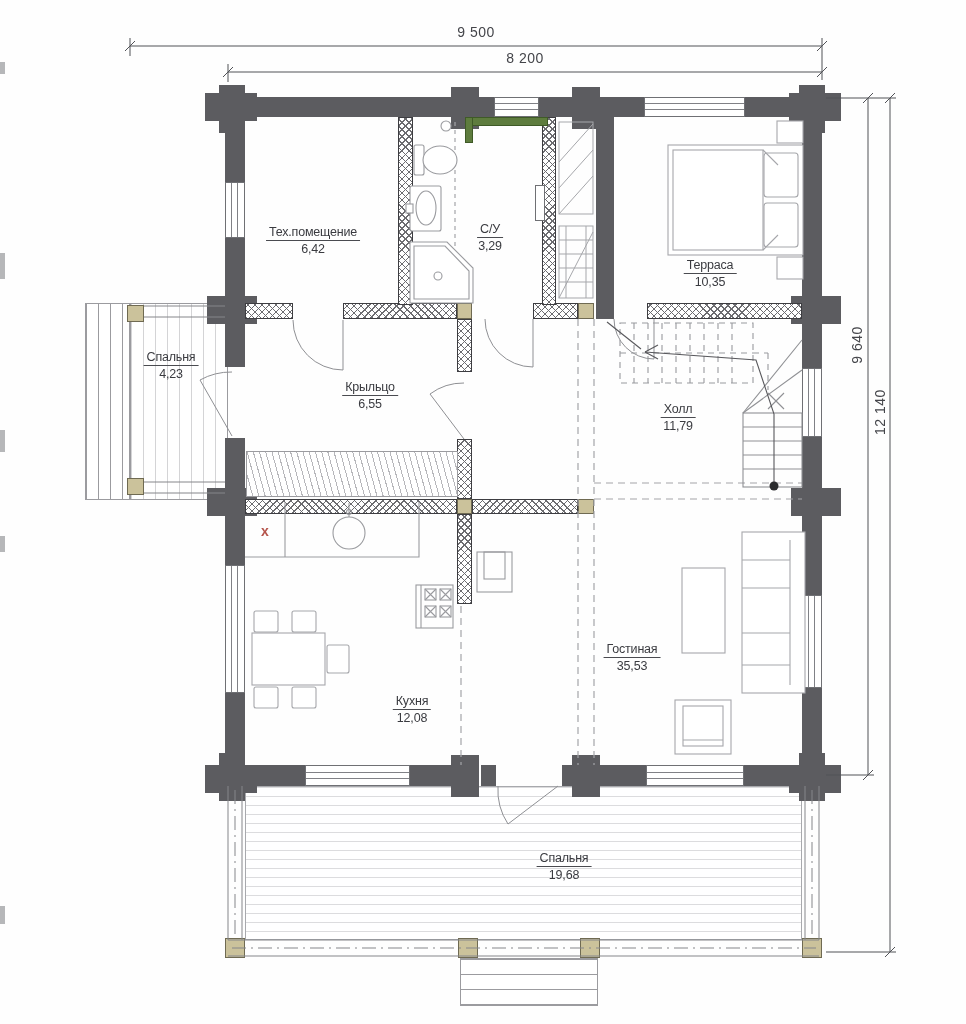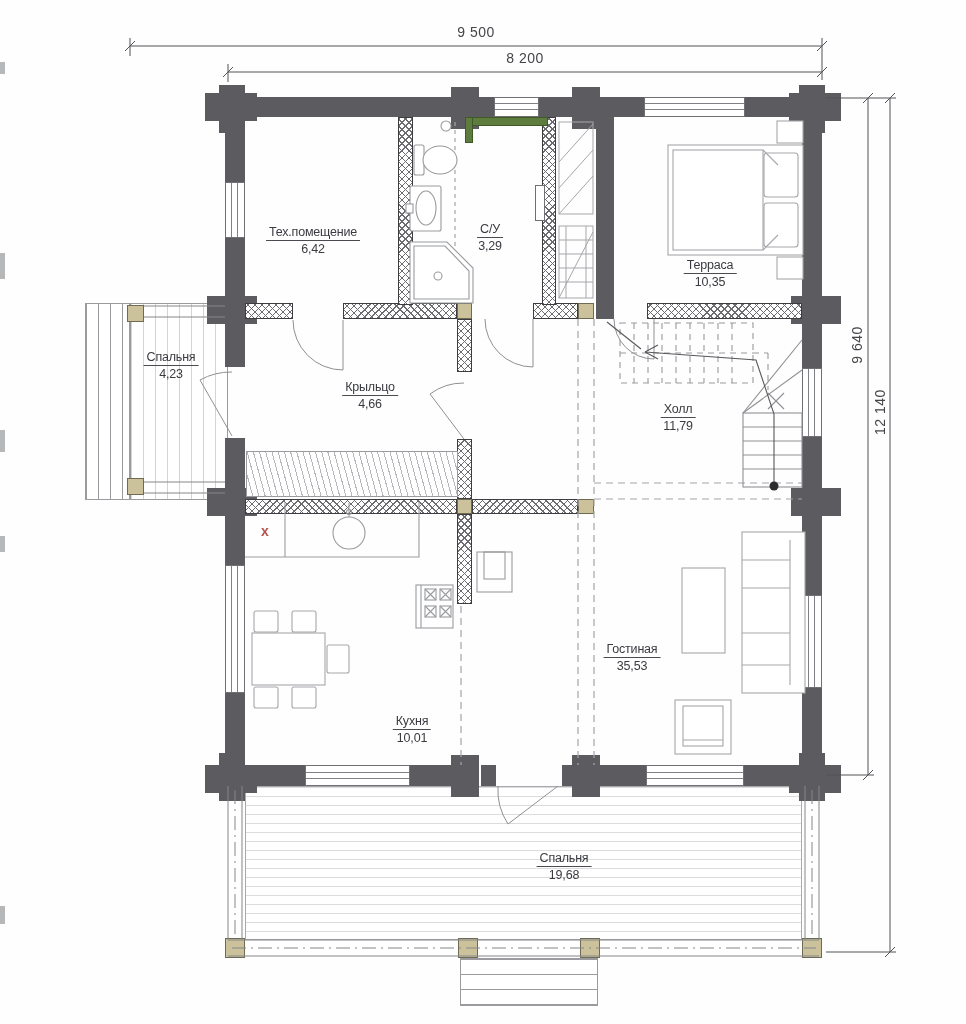--- a/index.html
+++ b/index.html
@@ -329,29 +329,29 @@
   <div class="label" style="left:710px;top:257px">
     <span class="nm">Терраса</span>
     <span class="ar">10,35</span>
   </div>
   <div class="label" style="left:171px;top:349px">
     <span class="nm">Спальня</span>
     <span class="ar">4,23</span>
   </div>
   <div class="label" style="left:370px;top:379px">
     <span class="nm">Крыльцо</span>
-    <span class="ar">4,66</span>
+    <span class="ar">6,55</span>
   </div>
   <div class="label" style="left:678px;top:401px">
     <span class="nm">Холл</span>
     <span class="ar">11,79</span>
   </div>
-  <div class="label" style="left:412px;top:713px">
+  <div class="label" style="left:412px;top:693px">
     <span class="nm">Кухня</span>
-    <span class="ar">10,01</span>
+    <span class="ar">12,08</span>
   </div>
   <div class="label" style="left:632px;top:641px">
     <span class="nm">Гостиная</span>
     <span class="ar">35,53</span>
   </div>
   <div class="label" style="left:564px;top:850px">
     <span class="nm">Спальня</span>
     <span class="ar">19,68</span>
   </div>
 

